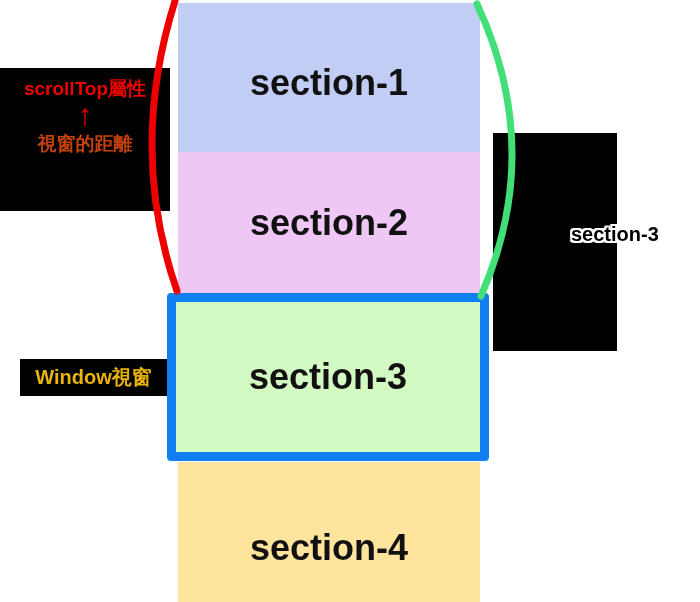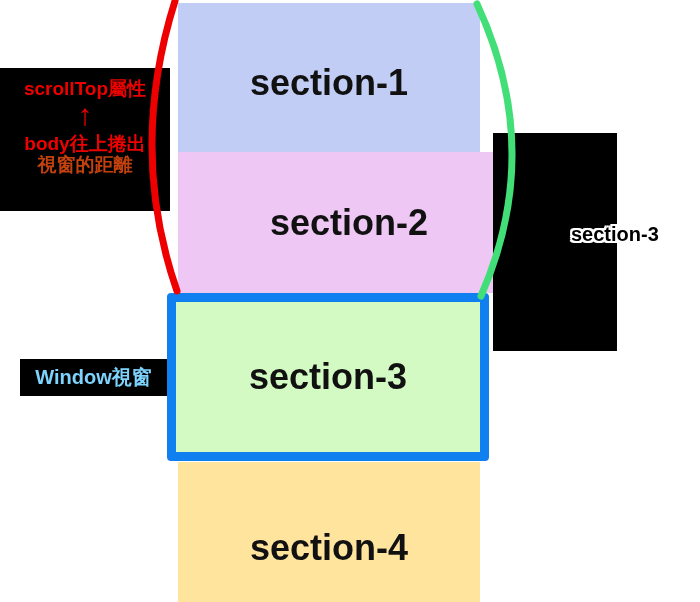--- a/index.html
+++ b/index.html
@@ -13,21 +13,21 @@
   
   .section{
     position:absolute;
     left:178px;width:302px;
     display:flex;align-items:center;justify-content:center;
     color:#111111;
     font-size:36px;font-weight:bold;
     letter-spacing:0px;
   }
   #sec1{top:3px;height:160px;}
-  #sec2{top:152px;height:141px;padding-left:20px;}
+  #sec2{top:152px;height:141px;}
   #sec4{top:462px;height:172px;}
   
   #viewport{
     position:absolute;
     left:167px;top:293px;
     width:304px;height:150px;
     border:9px solid #1080f0;
     border-radius:4px;
   }
   #sec3{
@@ -108,26 +108,25 @@
 
   <div id="viewport">
     <div id="sec3" style="background-color: rgb(210, 250, 194);">
       <span>section-3</span>
     </div>
   </div>
 
   <div id="scrolltop-box">
     <div class="red-line" style="color: rgb(238, 0, 0);">scrollTop屬性</div>
     <div id="scrolltop-arrow" style="color: rgb(238, 0, 0);">↑</div>
-    <div class="red-line" style="color: rgb(238, 0, 0);">body往上捲出</div>
     <div class="red-line" style="color: #c2410c;">視窗的距離</div>
   </div>
 
   <div id="window-box">
-    <span id="window-label" style="color: #7dd3fc;">Window視窗</span>
+    <span id="window-label" style="color: #eab308;">Window視窗</span>
   </div>
 
   <div id="right-box"></div>
   <div id="right-label">section-3</div>
 
   <svg id="braces" width="700" height="602" viewBox="0 0 700 602">
     <path d="M 175,1 Q 128,150 177,291" fill="none" stroke-width="7" stroke-linecap="round" stroke="#ee0000"></path>
     <path d="M 477,4 Q 545,150 481,296" fill="none" stroke-width="7" stroke-linecap="round" stroke="#42df78"></path>
   </svg>
 

